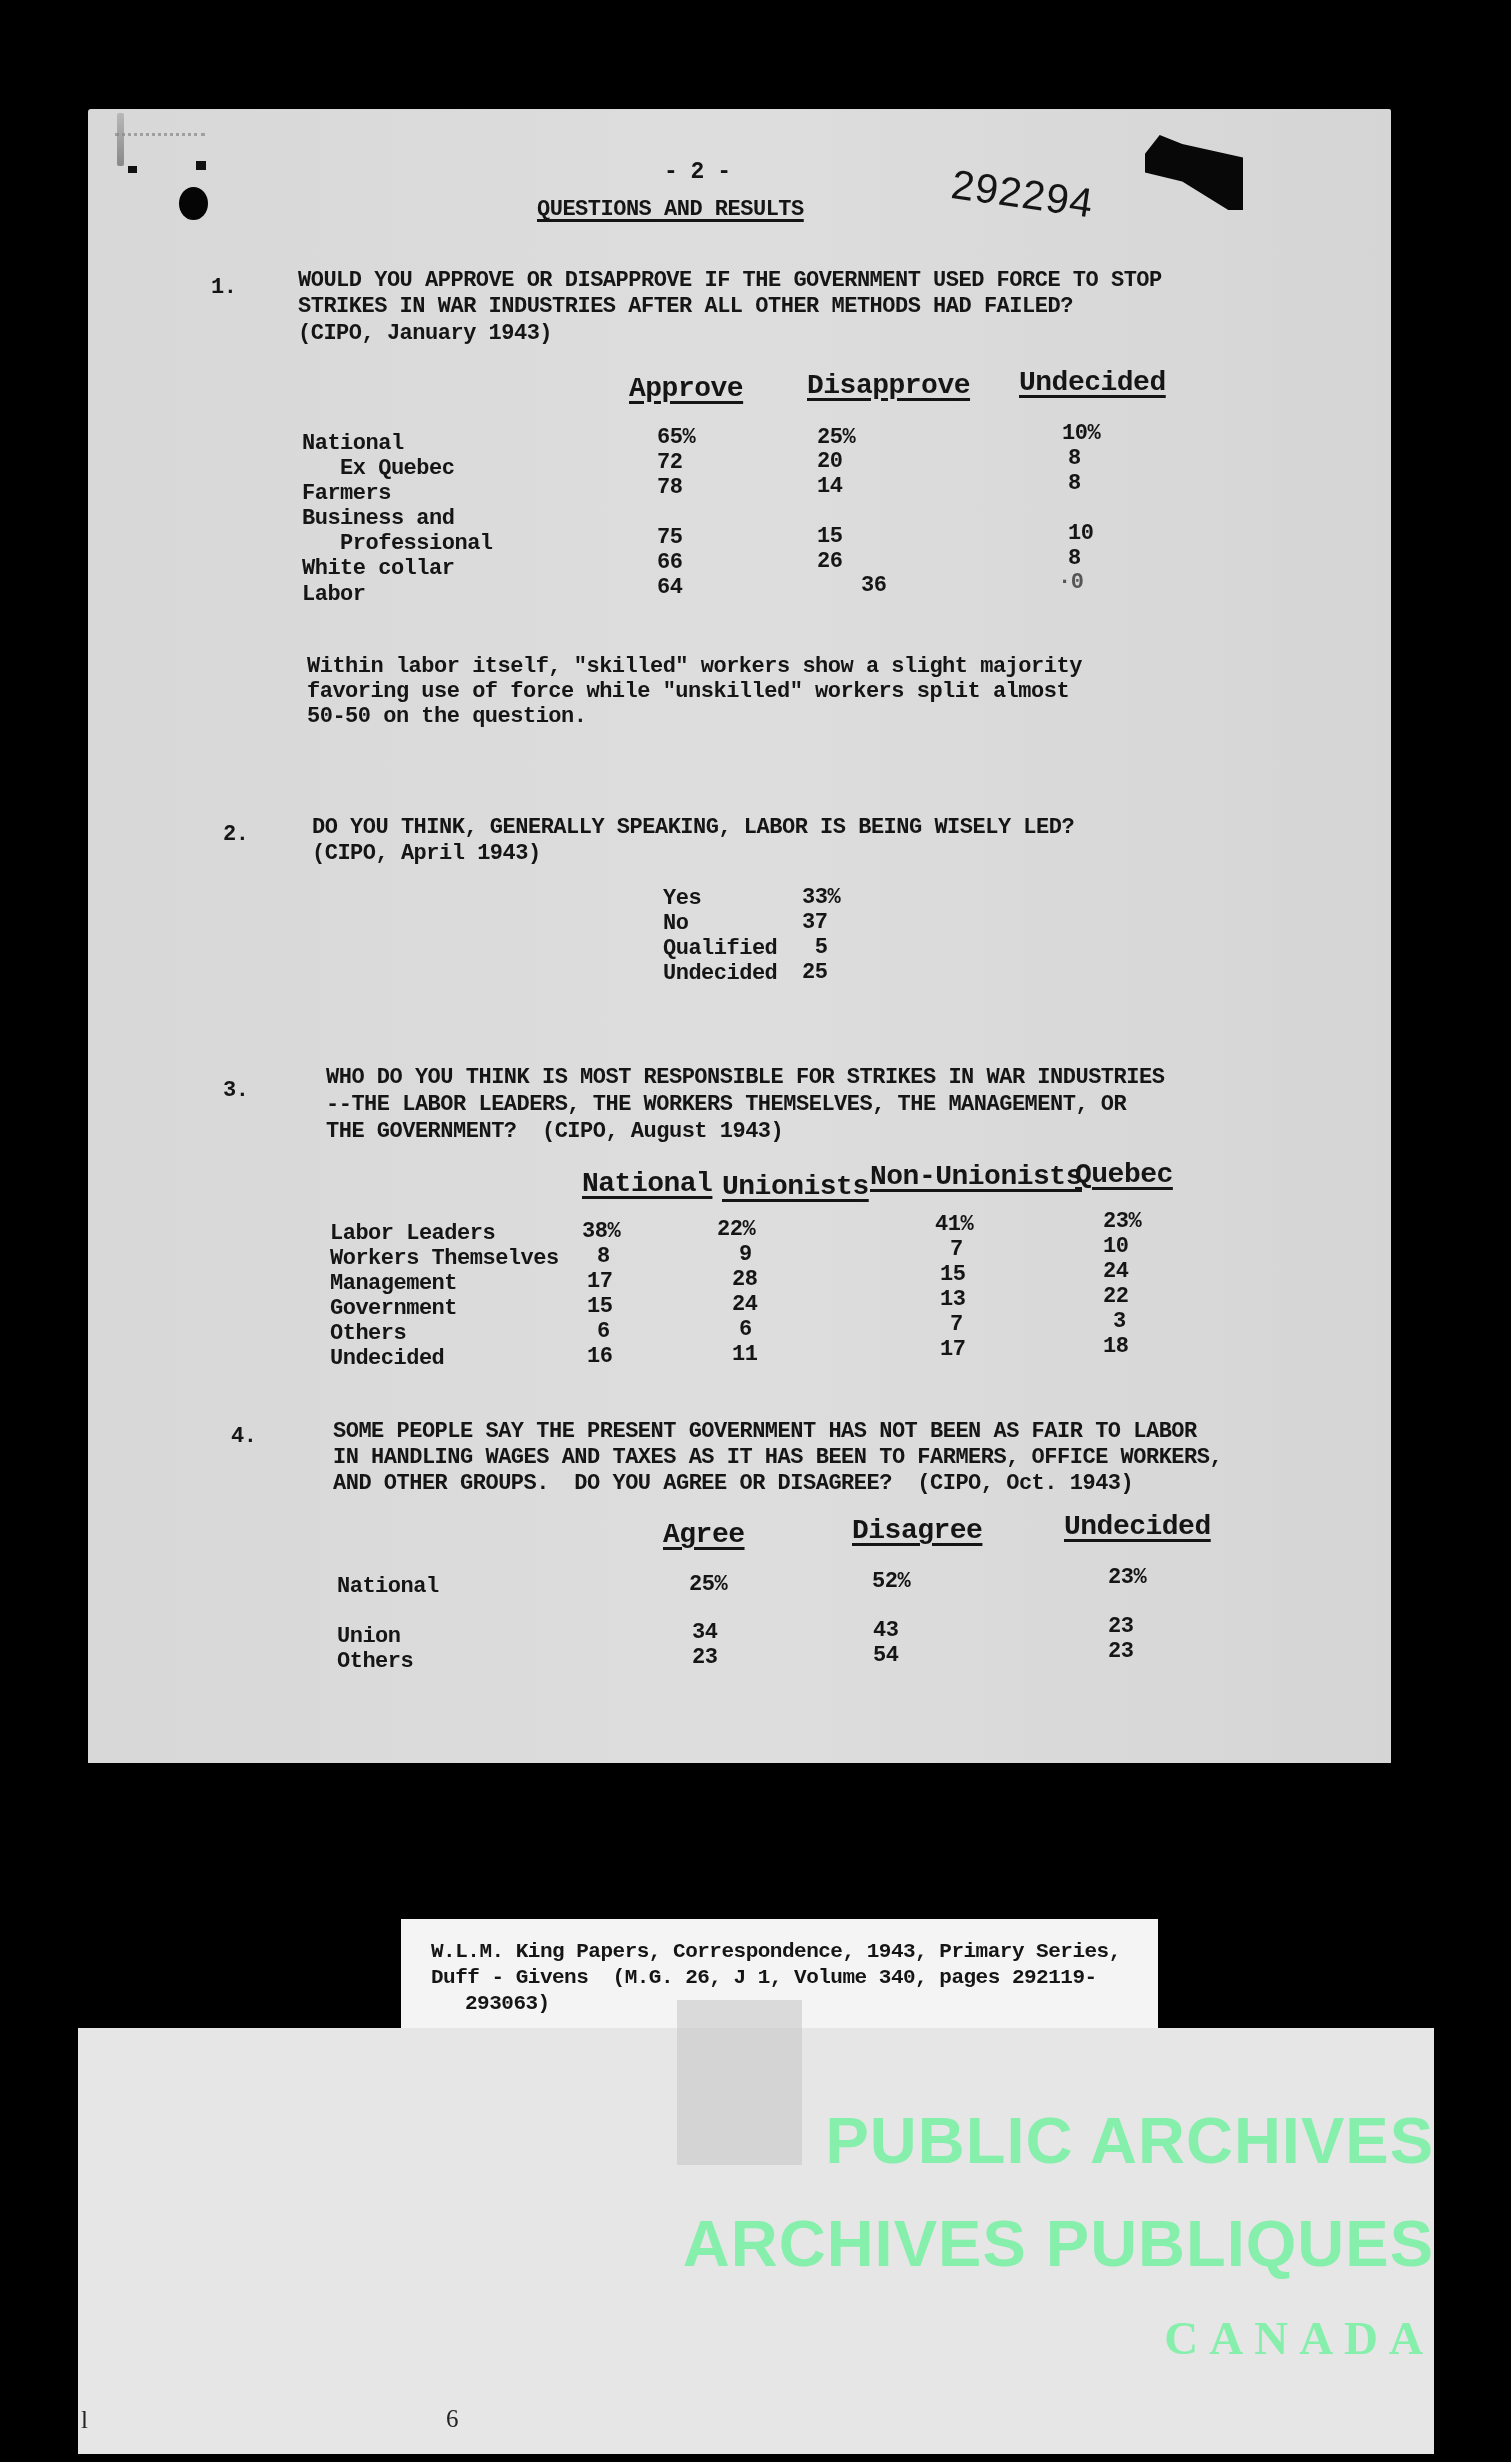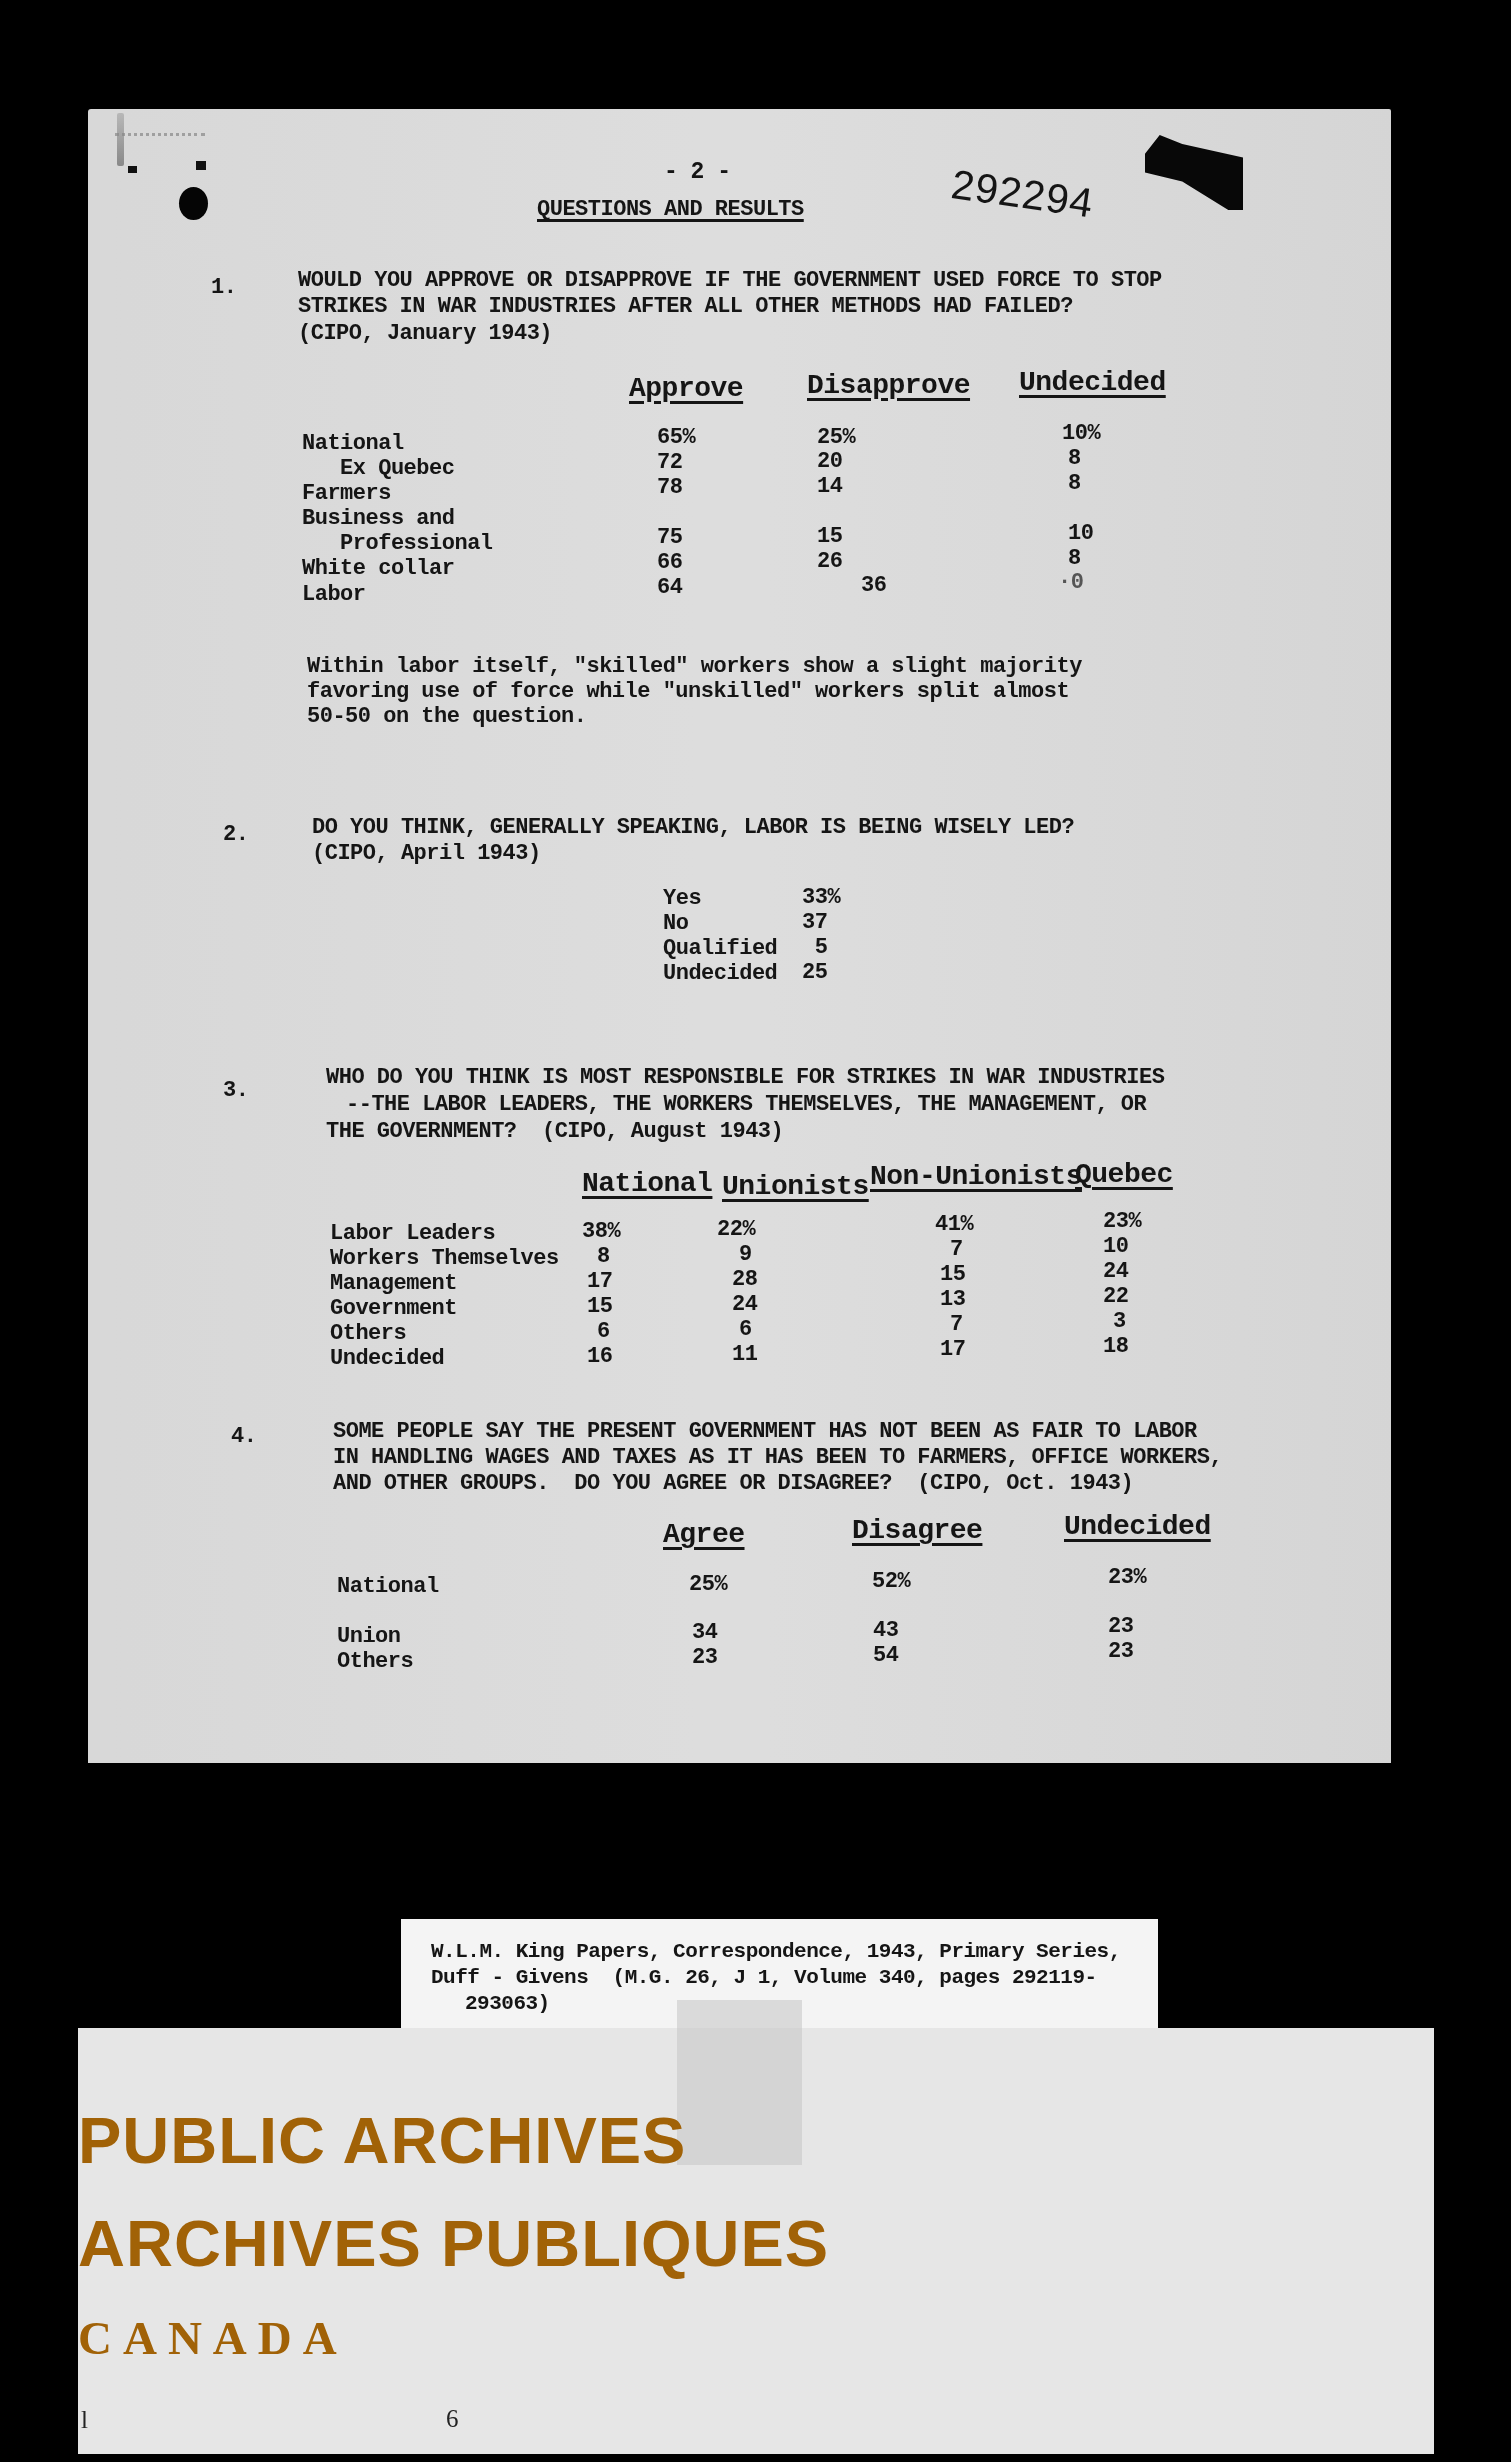--- a/index.html
+++ b/index.html
@@ -28,21 +28,21 @@
   .hdr { font-size: 28px; text-decoration: underline; text-decoration-thickness: 3px; text-underline-offset: 5px; }
 
   .pagenum { left: 664px; top: 159px; font-size: 23px; }
   .doc-title { left: 537px; top: 197px; font-size: 22px; text-decoration: underline; text-decoration-thickness: 3px; text-underline-offset: 4px; }
   .stamp-num { left: 955px; top: 161px; font-size: 41px; font-weight: normal; font-family: "Liberation Sans", sans-serif; transform: rotate(8deg); transform-origin: left top; letter-spacing: 1px; }
 
   .label-card { position: absolute; left: 401px; top: 1919px; width: 757px; height: 110px; background: #f4f4f4; }
   .label-text { position: absolute; left: 431px; top: 1940px; font-size: 21px; line-height: 26px; font-weight: bold; white-space: pre; letter-spacing: -0.5px; }
   .archive-card { position: absolute; left: 78px; top: 2028px; width: 1356px; height: 1078px; max-height: 426px; background: #e6e6e6; }
   .taped { position: absolute; left: 677px; top: 2000px; width: 125px; height: 165px; background: rgba(200,200,200,0.6); }
-  .arch { position: absolute; font-family: "Liberation Sans", sans-serif; font-weight: bold; color: #a16207; white-space: pre; text-align: left; width: 1356px; left: 78px; }
+  .arch { position: absolute; font-family: "Liberation Sans", sans-serif; font-weight: bold; color: #86efac; white-space: pre; text-align: right; width: 1356px; left: 78px; }
   .arch1 { top: 2103px; font-size: 65px; letter-spacing: 1px; }
   .arch2 { top: 2206px; font-size: 65px; letter-spacing: 1px; }
   .arch3 { top: 2311px; font-size: 47px; letter-spacing: 11px; font-family: "Liberation Serif", serif; }
   .mark { position: absolute; font-family: "Liberation Serif", serif; font-size: 25px; color: #222; }
 </style>
 </head>
 <body>
 
 <div class="page"></div>
 <div class="tape-streak"></div>
@@ -130,21 +130,21 @@
   </div>
   <div>
     <div class="t cell" style="left:663px; top:961px;">Undecided</div>
     <div class="t cell" style="left:802px; top:960px;">25</div>
   </div>
 </div>
 
 <div>
   <div class="t q" style="left:223px; top:1078px;">3.</div>
   <div class="t q" style="left:326px; top:1065px;">WHO DO YOU THINK IS MOST RESPONSIBLE FOR STRIKES IN WAR INDUSTRIES</div>
-  <div class="t q" style="left:346px; top:1092px;text-align:right;">--THE LABOR LEADERS, THE WORKERS THEMSELVES, THE MANAGEMENT, OR</div>
+  <div class="t q" style="left:326px; top:1092px;text-align:right;">--THE LABOR LEADERS, THE WORKERS THEMSELVES, THE MANAGEMENT, OR</div>
   <div class="t q" style="left:326px; top:1119px;">THE GOVERNMENT?  (CIPO, August 1943)</div>
 
   <div class="t hdr" style="left:582px; top:1168px;">National</div>
   <div class="t hdr" style="left:722px; top:1163px;margin-top:8px;">Unionists</div>
   <div class="t hdr" style="left:870px; top:1161px;">Non-Unionists</div>
   <div class="t hdr" style="left:1075px; top:1159px;">Quebec</div>
 
   <div>
     <div class="t cell" style="left:330px; top:1221px;">Labor Leaders</div>
     <div class="t cell" style="left:582px; top:1219px;">38%</div>

